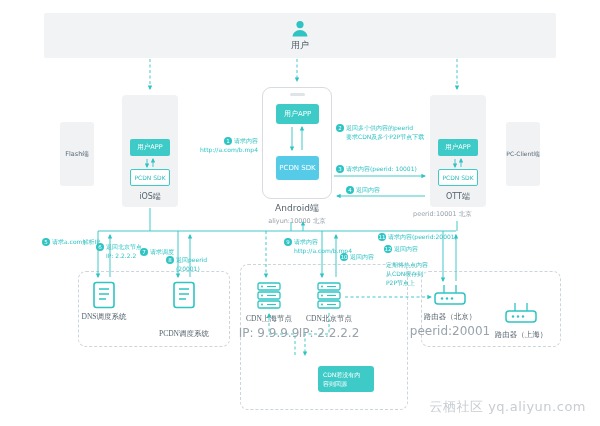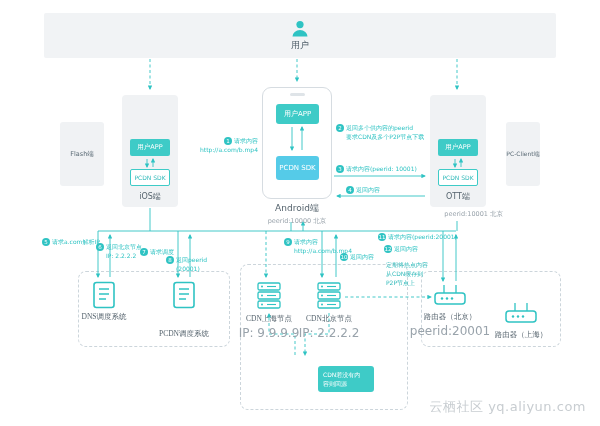--- a/index.html
+++ b/index.html
@@ -35,21 +35,21 @@
   .phone { left:262px; top:87px; width:70px; height:112px; background:#fff; border:1.5px solid #d6dce1;
            border-radius:9px; z-index:1; }
   .phone .slit { position:absolute; left:27px; top:5px; width:15px; height:2.5px; border-radius:2px; background:#dfe4e8; }
   .phone .p-app { position:absolute; left:13px; top:16px; width:43px; height:20px; background:#3ecbc7; border-radius:3px;
                   color:#fff; font-size:7px; display:flex; align-items:center; justify-content:center; }
   .phone .p-sdk { position:absolute; left:13px; top:68px; width:43px; height:24px; background:#55cbe8; border-radius:3px;
                   color:#fff; font-size:7px; display:flex; align-items:center; justify-content:center; }
   .caption { text-align:center; z-index:3; }
   .caption .c-main { font-size:9px; color:#55636d; }
   .caption .c-sub  { font-size:6.5px; color:#99a3ab; margin-top:2px; }
-  .sub-only { font-size:6.5px; color:#99a3ab; text-align:right; z-index:3; }
+  .sub-only { font-size:6.5px; color:#99a3ab; text-align:left; z-index:3; }
 
   
   .ann { position:absolute; font-size:6px; color:#2fc3c3; line-height:8.5px; white-space:nowrap; z-index:3; }
   .ann .ind { margin-left:10px; }
   .ann.ra { text-align:right; }
   .num { display:inline-block; width:8px; height:8px; border-radius:50%; background:#2fc3c3; color:#fff;
          font-size:5.5px; line-height:8px; text-align:center; margin-right:2px; vertical-align:top; }
   .note-teal { position:absolute; font-size:6px; color:#2fb9b9; line-height:9px; white-space:nowrap; z-index:3; }
 
   
@@ -121,41 +121,41 @@
   </svg>
 
   <div class="abs user-bar">
     <svg width="18" height="17" viewBox="0 0 18 17">
       <circle cx="9" cy="4.6" r="3.6" fill="#2fc3c3"></circle>
       <path d="M1.5,16.5 a7.5,6.5 0 0 1 15,0 z" fill="#2fc3c3"></path>
     </svg>
     <div class="u-label">用户</div>
   </div>
 
-  <div class="abs side-tab" style="left:60px; top:122px; width:44px; height:64px;">
+  <div class="abs side-tab" style="left:60px; top:122px; width:34px; height:64px;">
     <span>Flash端</span>
   </div>
   <div class="abs side-tab" style="left:506px; top:122px; width:34px; height:64px; font-size:6px;">
     <span>PC-Client端</span>
   </div>
 
   <div class="abs panel" style="left:122px; top:95px; width:56px; height:112px;">
     <div class="box-app" style="top:44px;">用户APP</div>
     <div class="box-sdk-outline" style="top:74px;">PCDN SDK</div>
     <div class="panel-label" style="top:96px;">iOS端</div>
   </div>
 
   <div class="abs phone">
     <div class="slit"></div>
     <div class="p-app">用户APP</div>
     <div class="p-sdk">PCDN SDK</div>
   </div>
   <div class="abs caption" style="left:252px; top:202px; width:90px;">
     <div class="c-main">Android端</div>
-    <div class="c-sub">peerid:10000 北京</div>
+    <div class="c-sub">aliyun:10000 北京</div>
   </div>
 
   <div class="abs panel" style="left:430px; top:95px; width:56px; height:112px;">
     <div class="box-app" style="top:44px;">用户APP</div>
     <div class="box-sdk-outline" style="top:74px;">PCDN SDK</div>
     <div class="panel-label" style="top:96px;">OTT端</div>
   </div>
   <div class="abs sub-only" style="left:413px; top:210px; width:90px;">peerid:10001 北京</div>
 
   <div class="ann ra" style="left:178px; top:137px; width:80px;">

